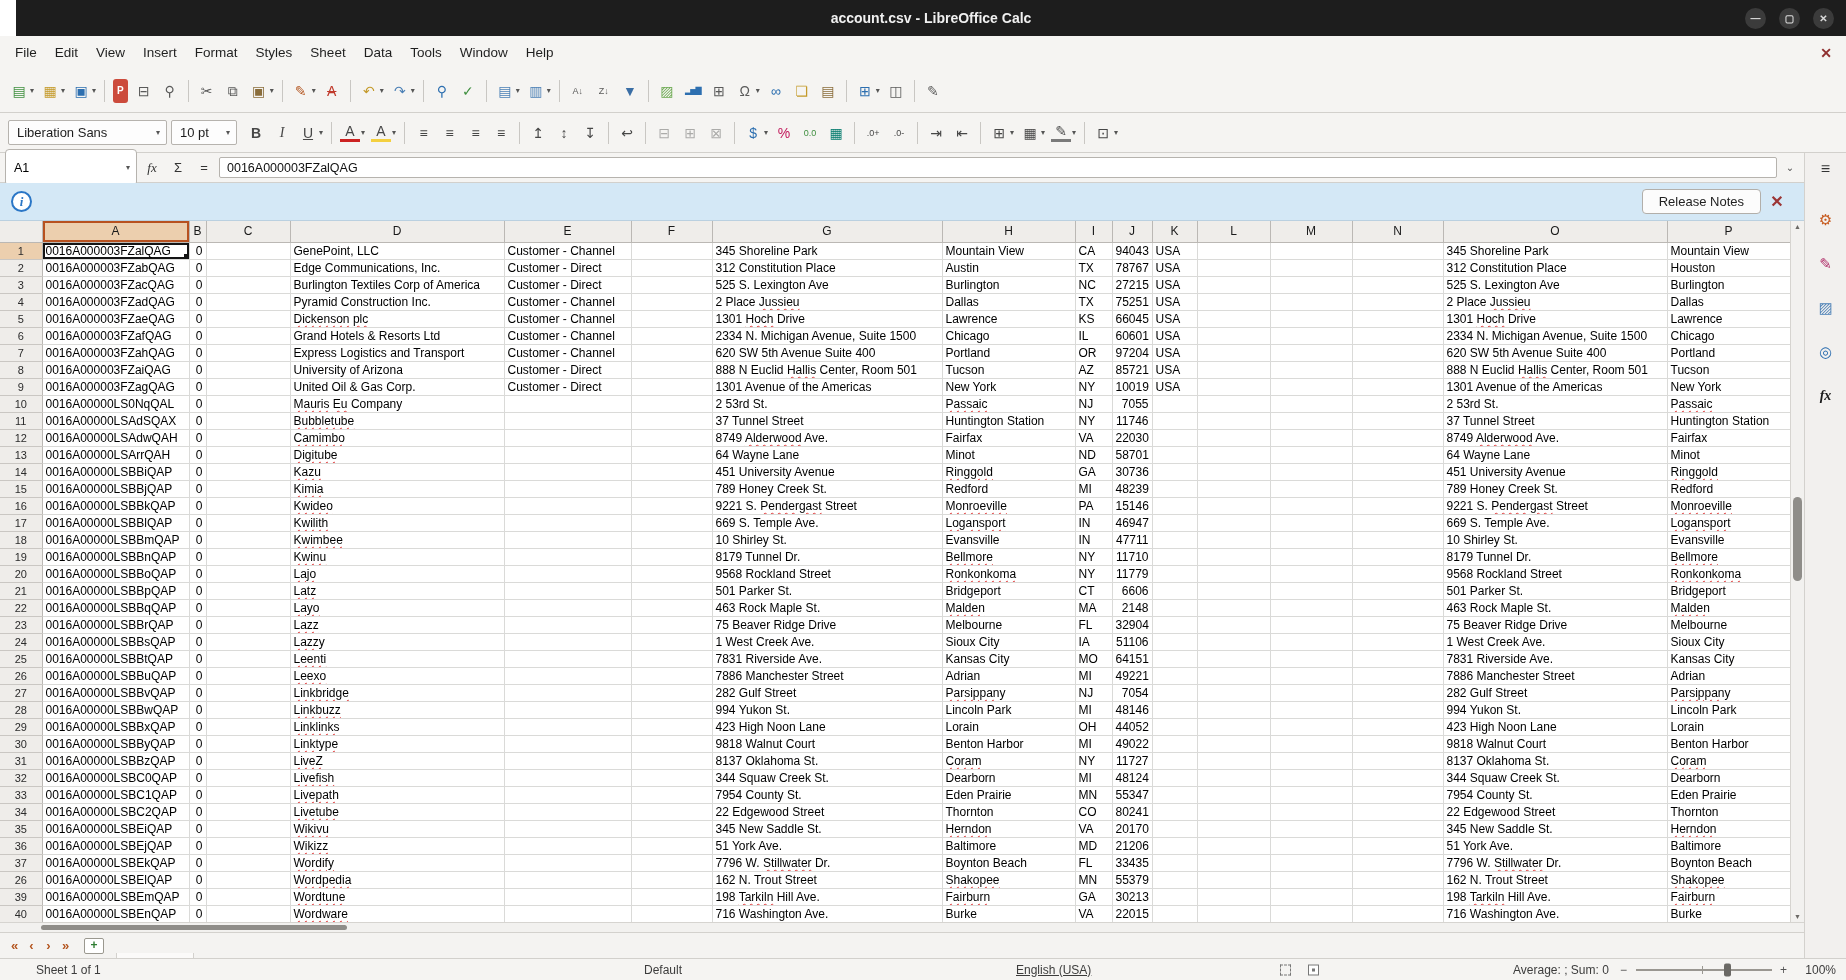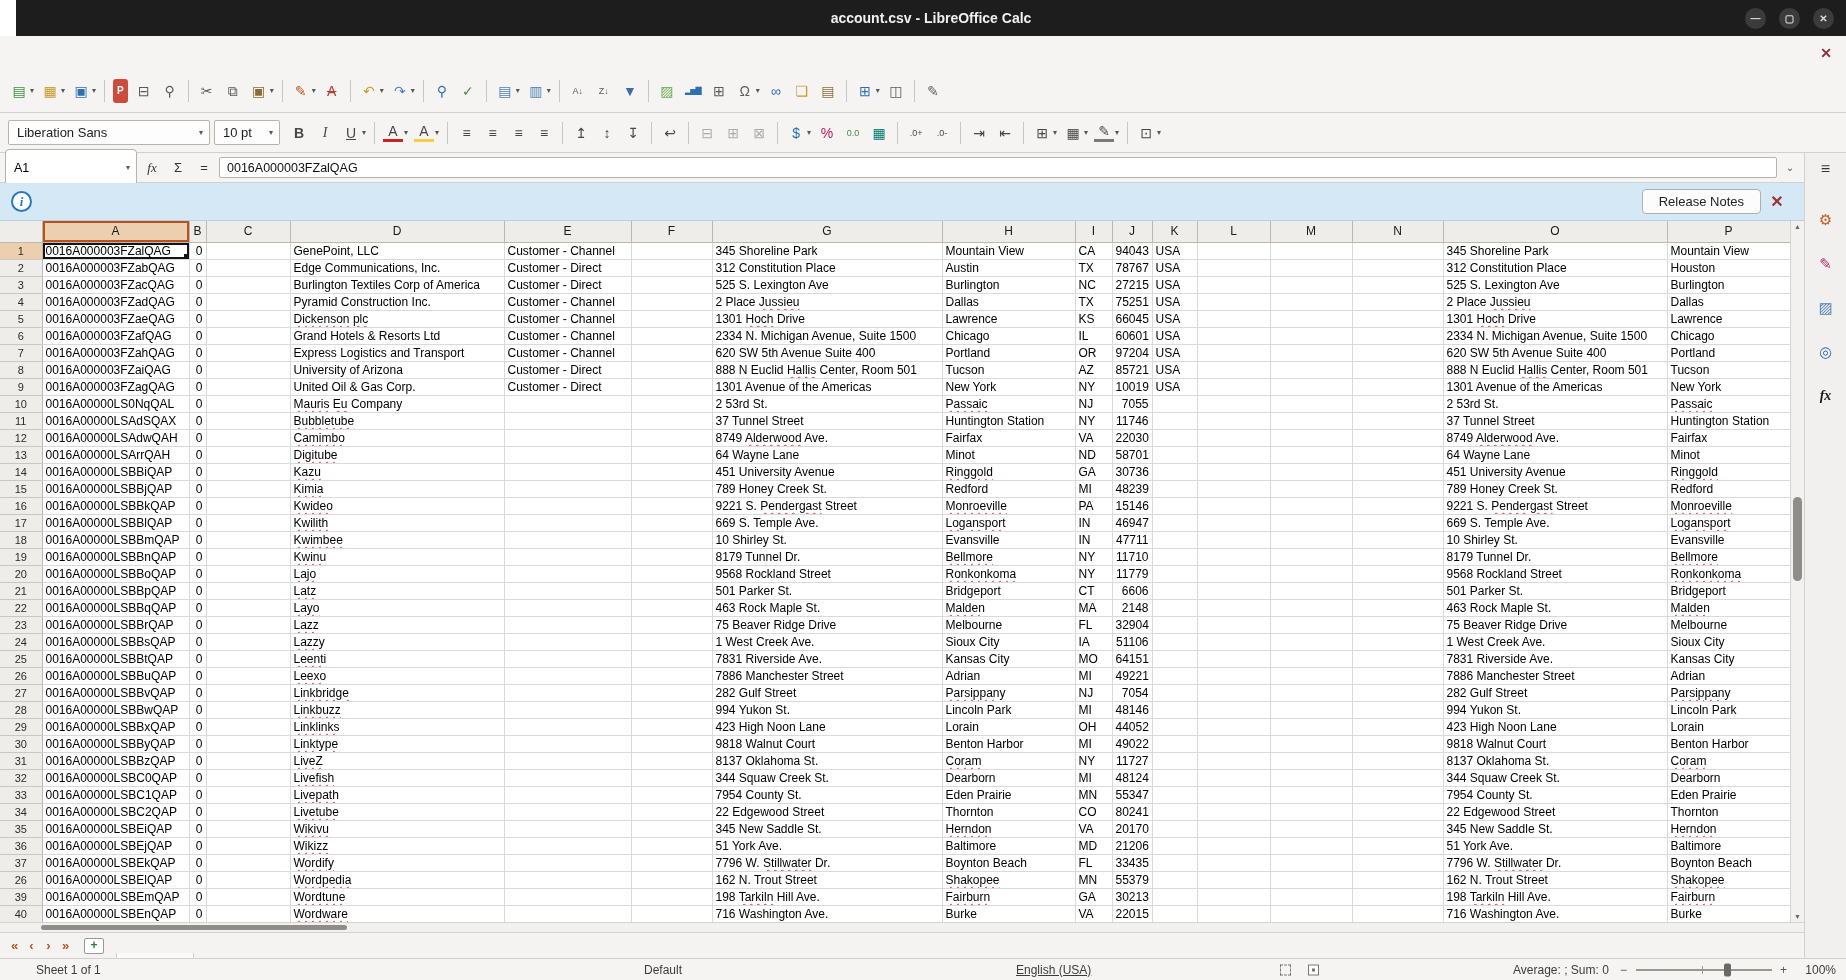--- a/index.html
+++ b/index.html
@@ -31,21 +31,21 @@
   .g-underline { text-decoration:underline; }
   .g-strike { text-decoration:line-through; text-decoration-color:#c0392b; }
   .g-fontcolor { border-bottom:3px solid #cc2222; line-height:15px; }
   .g-highlight { border-bottom:3px solid #f4d03f; line-height:15px; }
   .g-bordercolor { border-bottom:3px solid #7a7a7a; line-height:15px; }
   .g-dim { opacity:.42; }
   .g-alignl,.g-alignc,.g-alignr { letter-spacing:-1px; }
   .combo { height:25px; border:1px solid #b6b3ae; background:#fdfdfd; display:flex; align-items:center; font-size:13px; border-radius:2px; color:#1d1d1d; }
   .combo .val { padding:0 8px; flex:1; white-space:nowrap; overflow:hidden; }
   .combo .chev { width:16px; font-size:8px; color:#555; text-align:center; }
-  #font-name-combo { width:202px; }
+  #font-name-combo { width:159px; }
   #font-size-combo { width:66px; margin:0 6px 0 4px; }
 
   
   .main-row { display:flex; height:805px; }
   .left-col { width:1804px; display:flex; flex-direction:column; }
   .sidestrip { width:42px; background:#f2f0ee; border-left:1px solid #d3d1cd; display:flex; flex-direction:column; align-items:center; padding-top:4px; }
   .side-toggle { height:24px; font-size:16px; color:#333; display:flex; align-items:center; }
   #side-icons { margin-top:24px; display:flex; flex-direction:column; gap:14px; align-items:center; }
   .side-btn { width:30px; height:30px; display:flex; align-items:center; justify-content:center; font-size:15px; border-radius:3px; }
   .g-fx { font-style:italic; font-family:"Liberation Serif",serif; font-weight:bold; font-size:14px; }
@@ -110,20 +110,33 @@
 <div class="titlebar">
   <span>account.csv - LibreOffice Calc</span>
   <div class="win-controls" id="win-controls">
       <span class="wbtn">—</span>
       <span class="wbtn">▢</span>
       <span class="wbtn">✕</span>
     </div>
 </div>
 
 <div class="menubar">
+  <div id="menu-items">
+      <span class="menu-item">File</span>
+      <span class="menu-item">Edit</span>
+      <span class="menu-item">View</span>
+      <span class="menu-item">Insert</span>
+      <span class="menu-item">Format</span>
+      <span class="menu-item">Styles</span>
+      <span class="menu-item">Sheet</span>
+      <span class="menu-item">Data</span>
+      <span class="menu-item">Tools</span>
+      <span class="menu-item">Window</span>
+      <span class="menu-item">Help</span>
+    </div>
   <span class="menu-close">✕</span>
 </div>
 
 <div class="toolbar" id="std-icons">
     <div class="tb-btn">
       <span class="tb-glyph" style="color: rgb(63, 143, 63);">▤</span>
       <span class="tb-drop">▾</span>
     </div>
     <div class="tb-btn">
       <span class="tb-glyph" style="color: rgb(196, 154, 42);">▦</span>

